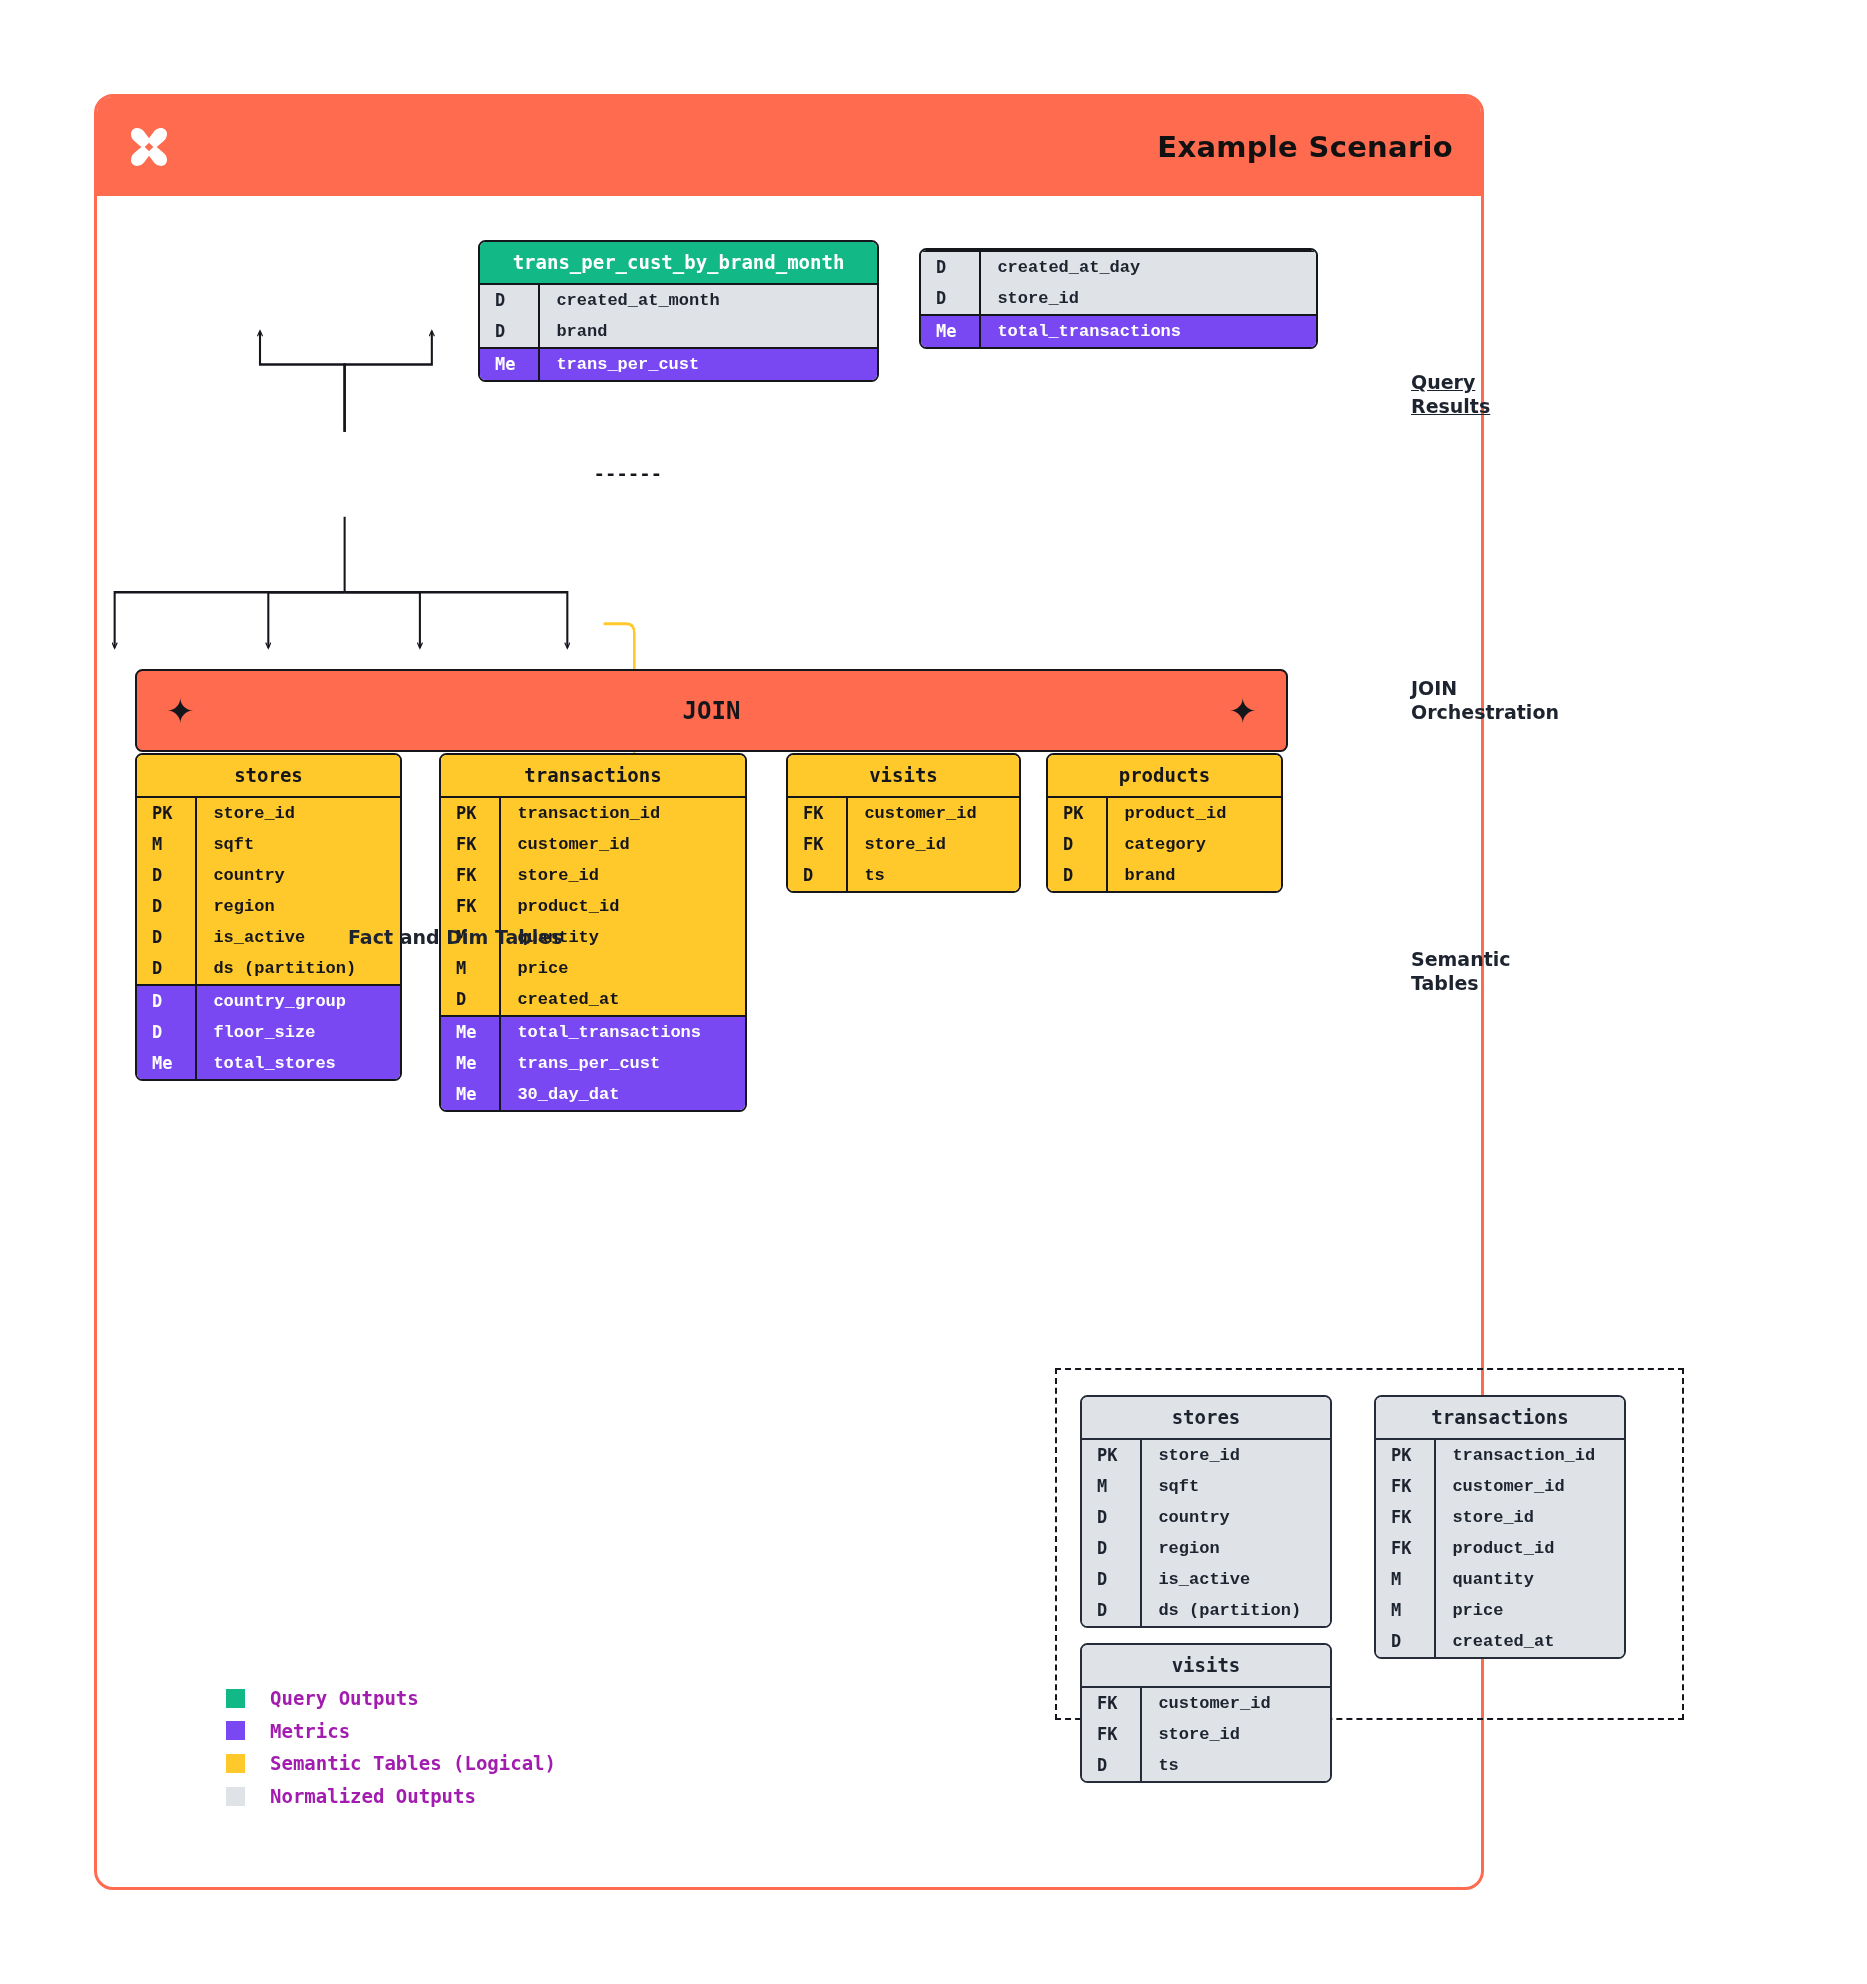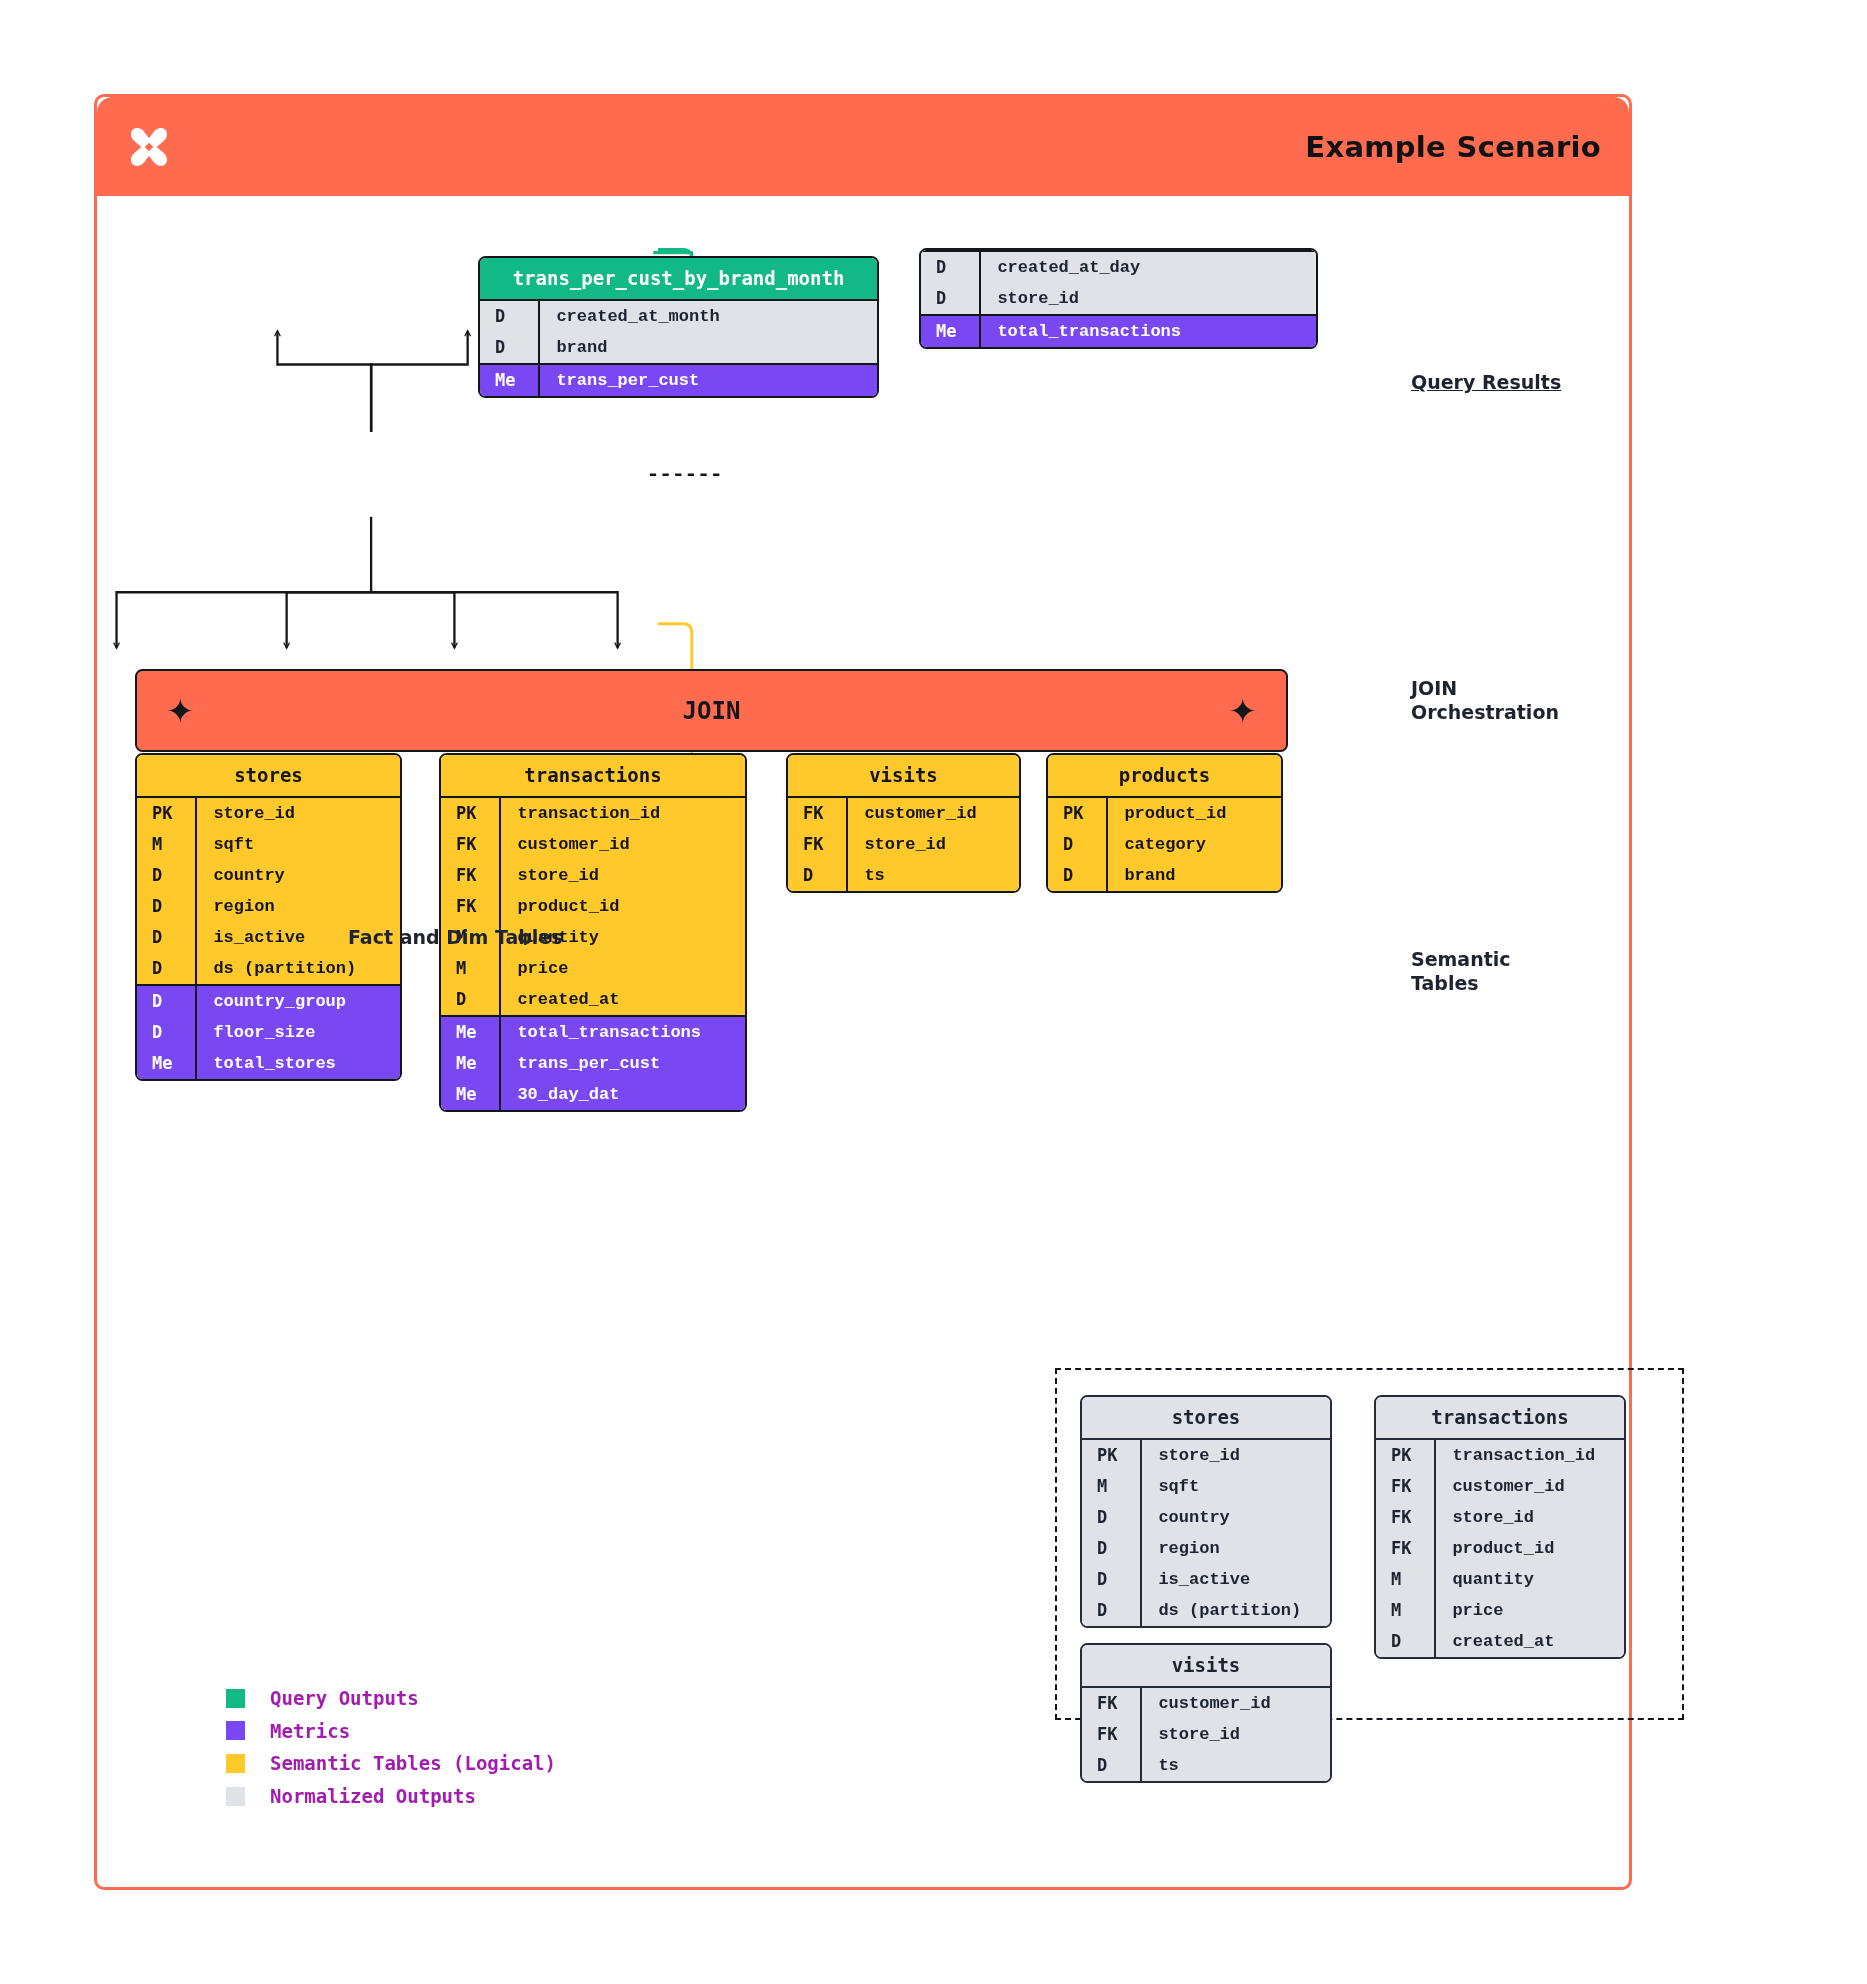--- a/index.html
+++ b/index.html
@@ -1,20 +1,20 @@
 <!DOCTYPE html>
 <html style="font-size:10px"><head>
 <meta charset="utf-8">
 <style>
   html,body{margin:0;padding:0;background:#ffffff;}
   body{width:1868px;height:1985px;font-family:"DejaVu Sans",sans-serif;}
 
   .card{
-    position:absolute;left:94px;top:94px;width:1538px;height:1796px;
-    border:3.1px solid #FF6B4F;border-radius:10px;background:#fff;box-sizing:border-box;
+    position:absolute;left:94px;top:94px;width:1390px;height:1796px;
+    border:3.1px solid #FF6B4F;border-radius:19px;background:#fff;box-sizing:border-box;
   }
   .header{
     position:absolute;left:0;top:0;width:100%;height:99px;
     background:#FF6B4F;border-radius:15.7px 15.7px 0 0;
     display:flex;align-items:center;justify-content:space-between;
     padding:0 28px;box-sizing:border-box;
   }
   .logo{width:48px;height:48px;display:block;}
   .header-title{
     font-family:"DejaVu Sans",sans-serif;font-weight:bold;font-size:29px;color:#111111;
@@ -115,21 +115,21 @@
       <path d="M1040,143 L1090,143" stroke="#12B886" stroke-width="4" stroke-dasharray="10 10" fill="none"></path>
 
       <path d="M962,443 L1092,443" stroke="#15161c" stroke-width="4" stroke-dasharray="11 11" fill="none"></path>
 
       <path d="M978,680 L1020,680 Q1035,680 1035,695 L1035,1065 Q1035,1080 1020,1080 L978,1080" fill="none" stroke="#FFC92C" stroke-width="5" stroke-linecap="round"></path>
       <path d="M1040,880 L1090,880" stroke="#FFC92C" stroke-width="4" stroke-dasharray="10 10" fill="none"></path>
 
       <path d="M700,1180 L762,1180" stroke="#15161c" stroke-width="4" stroke-dasharray="7 9" fill="none"></path>
     </svg>
 
-    <div class="tbl q" style="left:381px;top:60px;width:401px;">
+    <div class="tbl q" style="left:381px;top:44px;width:401px;">
       <div class="ttl">trans_per_cust_by_brand_month</div>
       <div class="sec body">
         <div class="row">
           <span class="k">D</span>
           <span class="v">created_at_month</span>
         </div>
         <div class="row">
           <span class="k">D</span>
           <span class="v">brand</span>
         </div>

